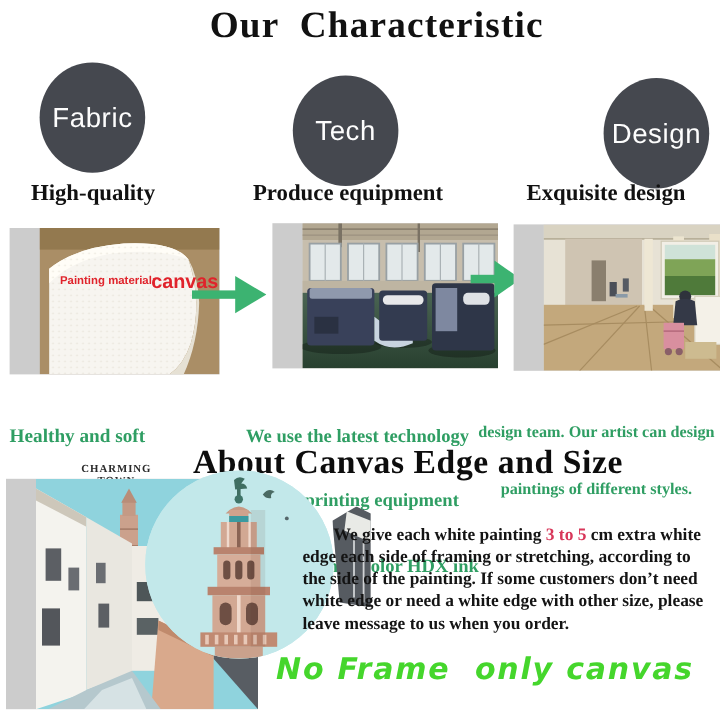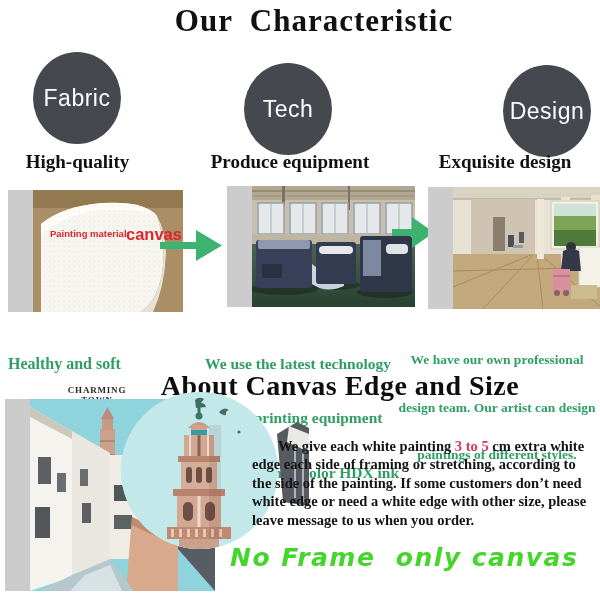--- a/index.html
+++ b/index.html
@@ -169,21 +169,20 @@
     <div>Healthy and soft</div>
     <div>Comfortable  breathable</div>
     <div>Durable  and waterproof</div>
   </div>
   <div class="abs desc" style="left:205px;top:318px;font-size:15.5px;">
     <div>We use the latest technology</div>
     <div>Digital printing equipment</div>
     <div>With original Color HDX ink</div>
   </div>
   <div class="abs desc" style="left:397px;top:320px;width:200px;font-size:13.5px;text-align:center;">
-    <div>We have our own professional</div>
     <div>design team. Our artist can design</div>
     <div>paintings of different styles.</div>
   </div>
 
   <div class="abs wm" style="left:52px;top:369px;">
     <div class="brand">CHARMING TOWN</div>
     <div class="tag">EXOTIC CUSTOMS</div>
   </div>
 
   <div class="abs sectitle">About Canvas Edge and Size</div>

